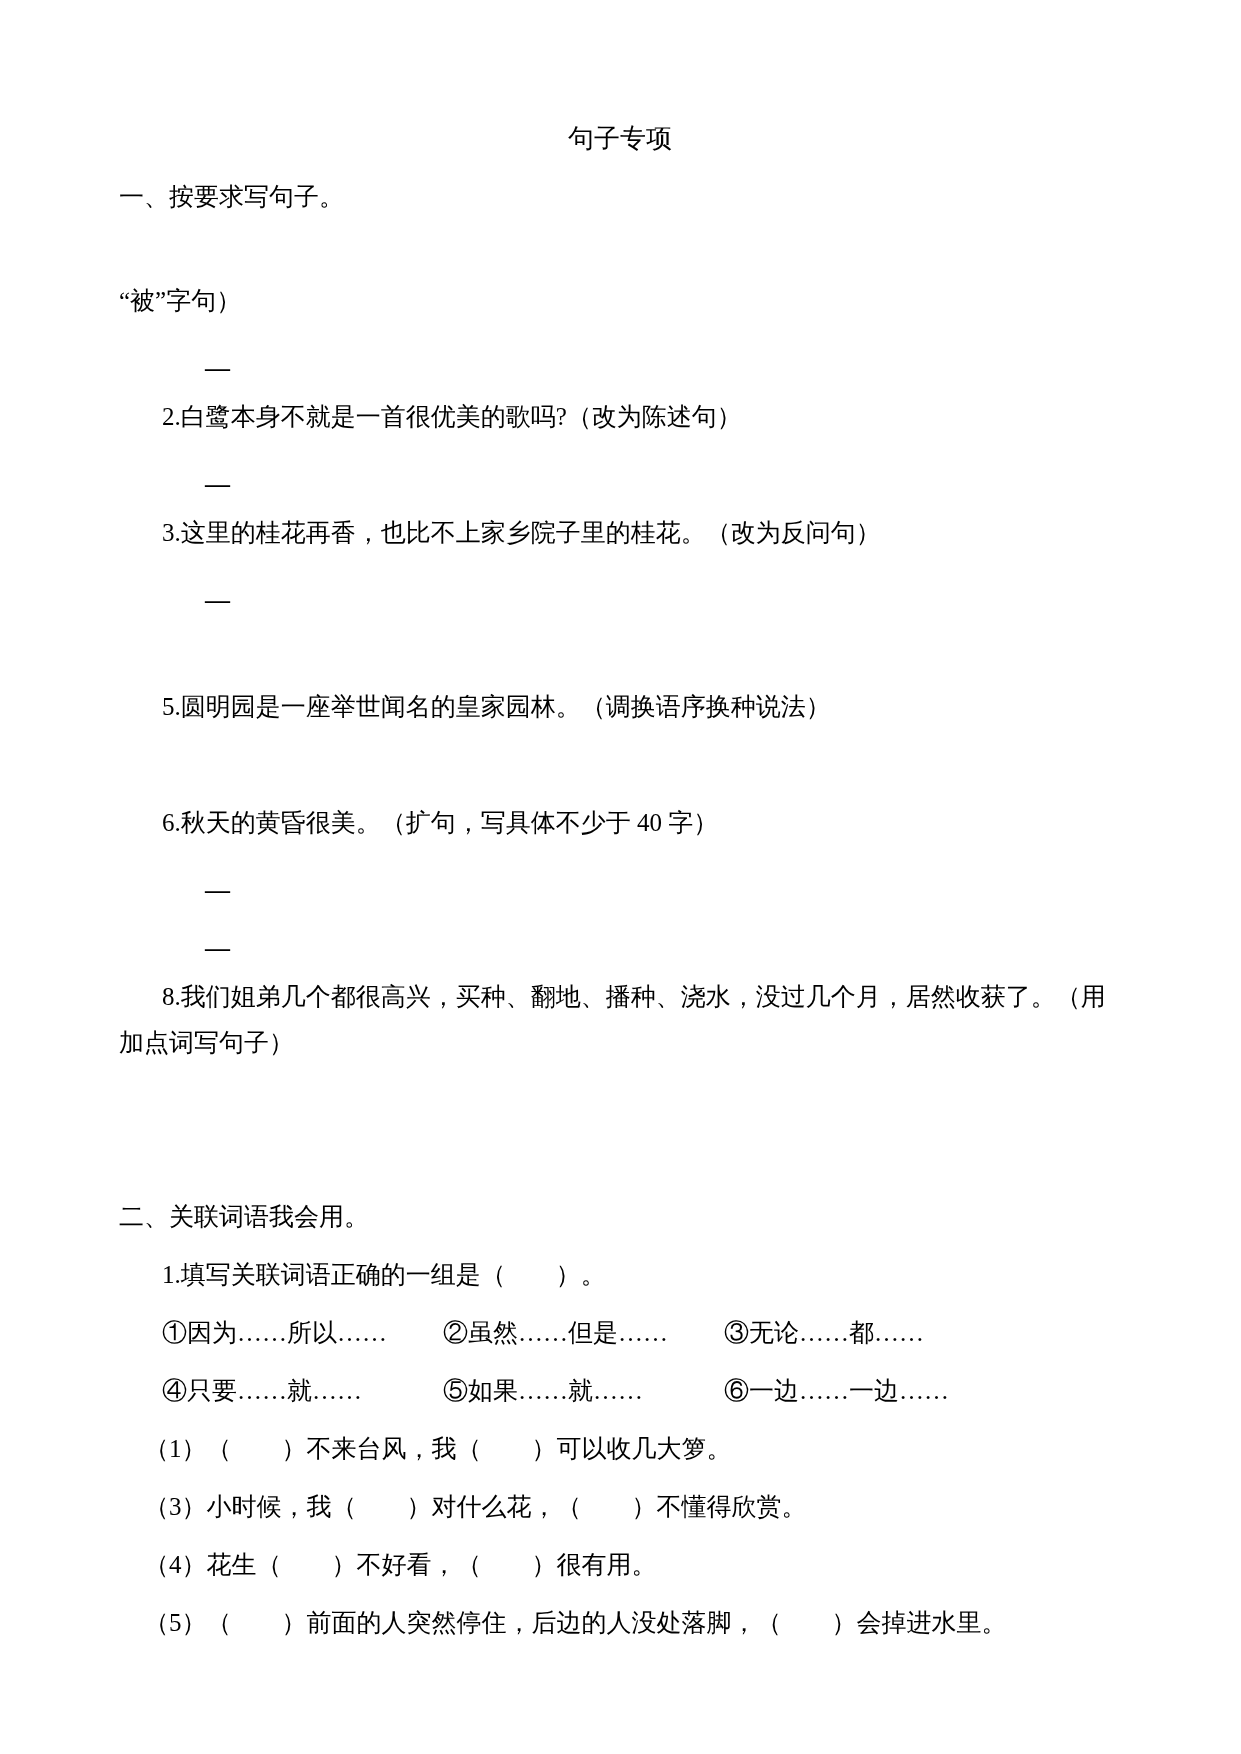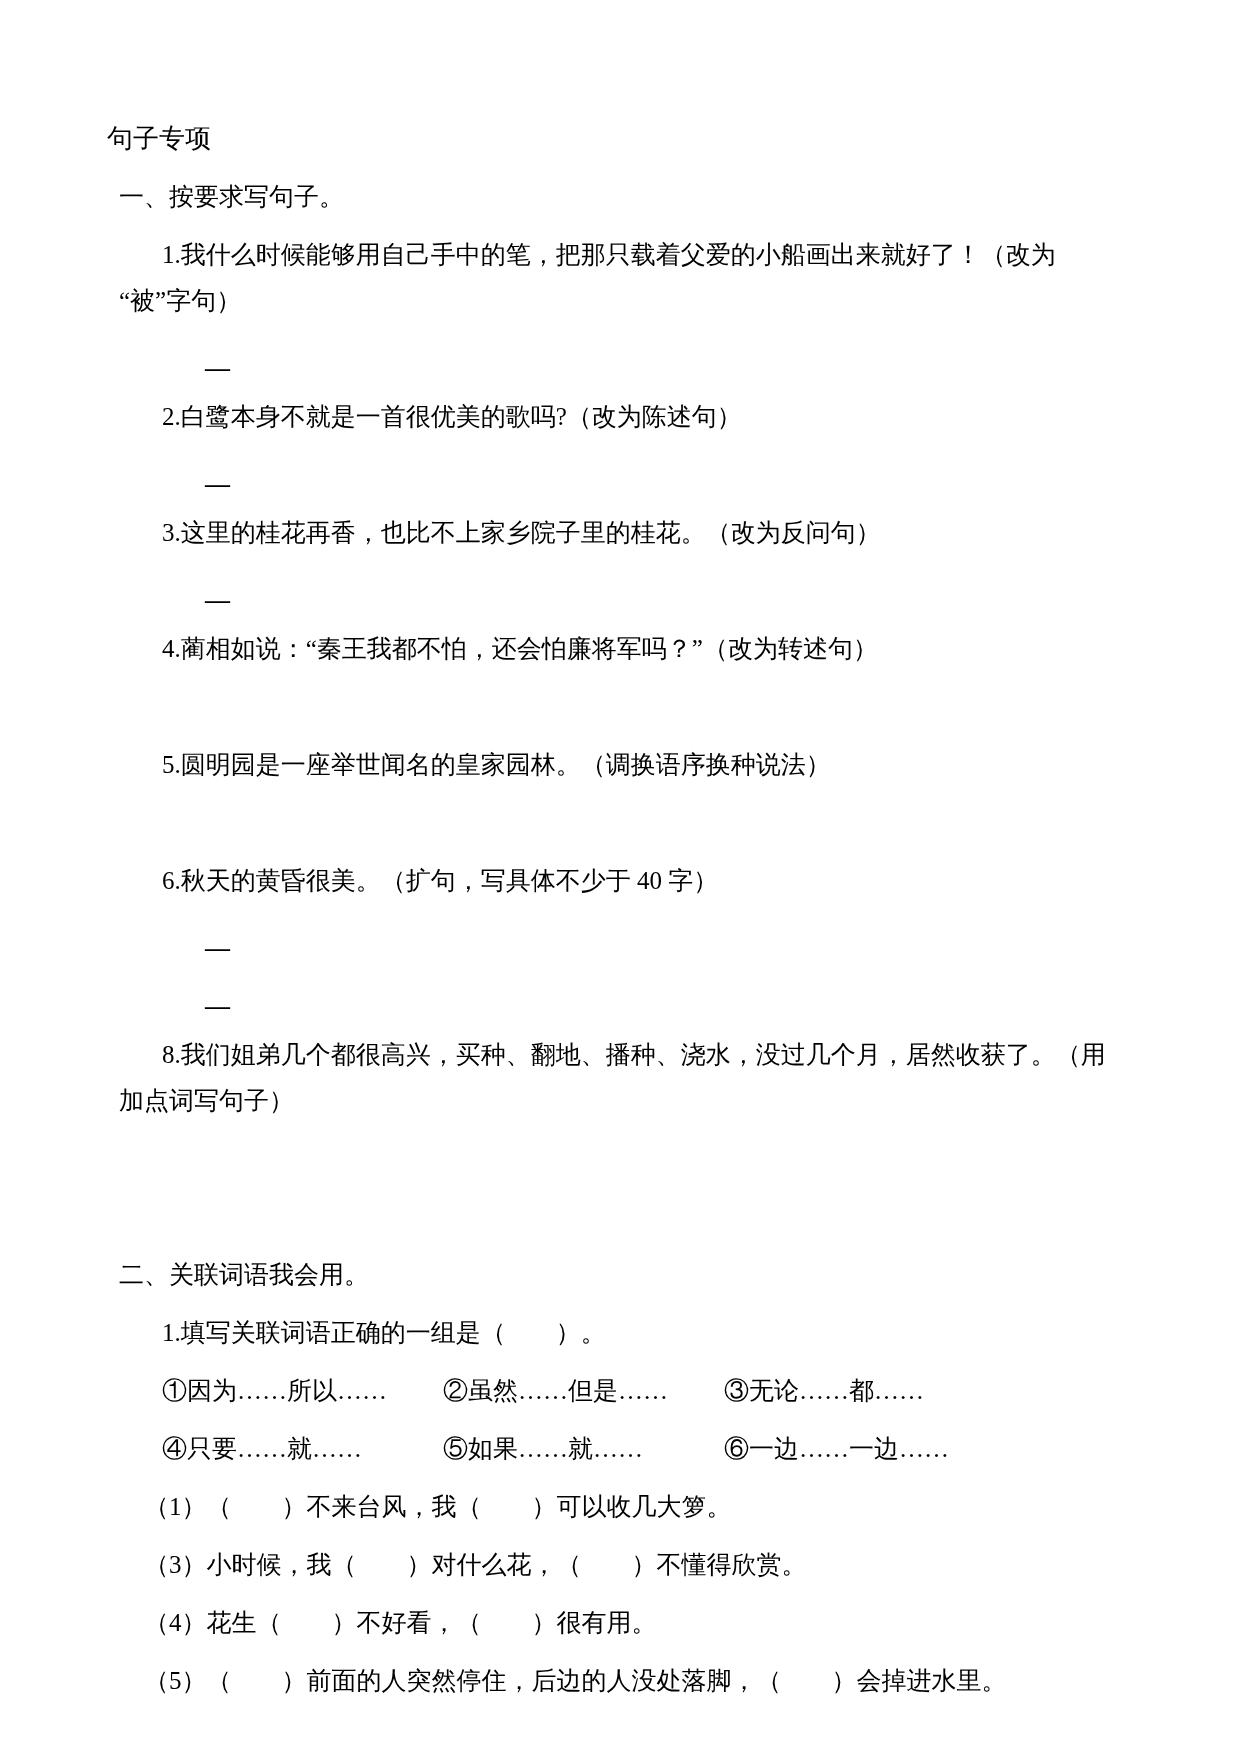--- a/index.html
+++ b/index.html
@@ -16,20 +16,21 @@
   }
   .page {
     padding: 116px 108px 0 107px;
     box-sizing: border-box;
     width: 1241px;
   }
   .title {
     margin: 0;
     font-size: 26px;
     font-weight: normal;
+    text-align: center;
     line-height: 46px;
     height: 46px;
   }
   .line {
     margin: 12px;
     font-size: 25px;
     line-height: 46px;
     min-height: 46px;
   }
   .item { text-indent: 43px; }
@@ -57,33 +58,32 @@
 </style>
 </head>
 <body>
 
 <div class="page">
 
   <h1 class="title">句子专项</h1>
 
   <p class="line">一、按要求写句子。</p>
 
-  <p class="line item"><span>1.我什么时候能够用自己手中的笔，把那只载着父爱的小船画出来就好了！（改为</span><br><span>“被”字句）</span></p>
+  <p class="line item"><br><span>“被”字句）</span></p>
 
   <p class="line item"><span class="dash">—</span></p>
 
   <p class="line item">2.白鹭本身不就是一首很优美的歌吗?（改为陈述句）</p>
 
   <p class="line item"><span class="dash">—</span></p>
 
   <p class="line item">3.这里的桂花再香，也比不上家乡院子里的桂花。（改为反问句）</p>
 
   <p class="line item"><span class="dash">—</span></p>
 
-  <p class="line item">4.蔺相如说：“秦王我都不怕，还会怕廉将军吗？”（改为转述句）</p>
 
   <p class="line blankrow"></p>
 
   <p class="line item">5.圆明园是一座举世闻名的皇家园林。（调换语序换种说法）</p>
 
   <p class="line blankrow"></p>
 
   <p class="line item">6.秋天的黄昏很美。（扩句，写具体不少于 40 字）</p>
 
   <p class="line item"><span class="dash">—</span></p>

